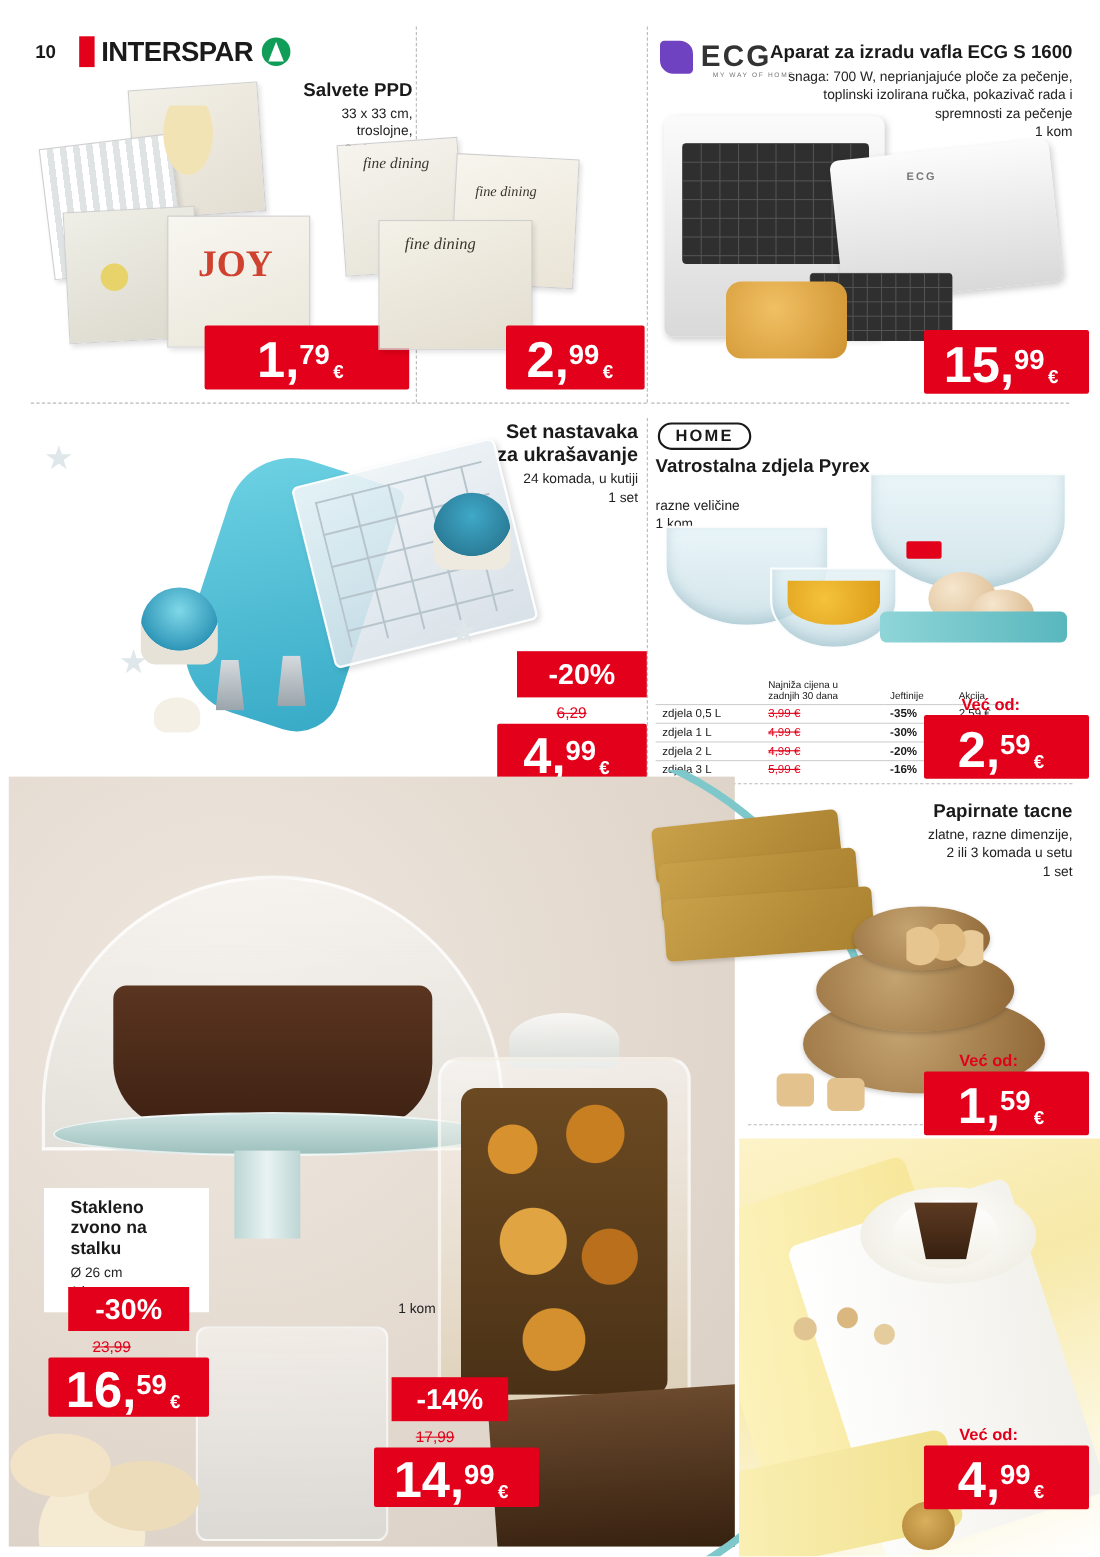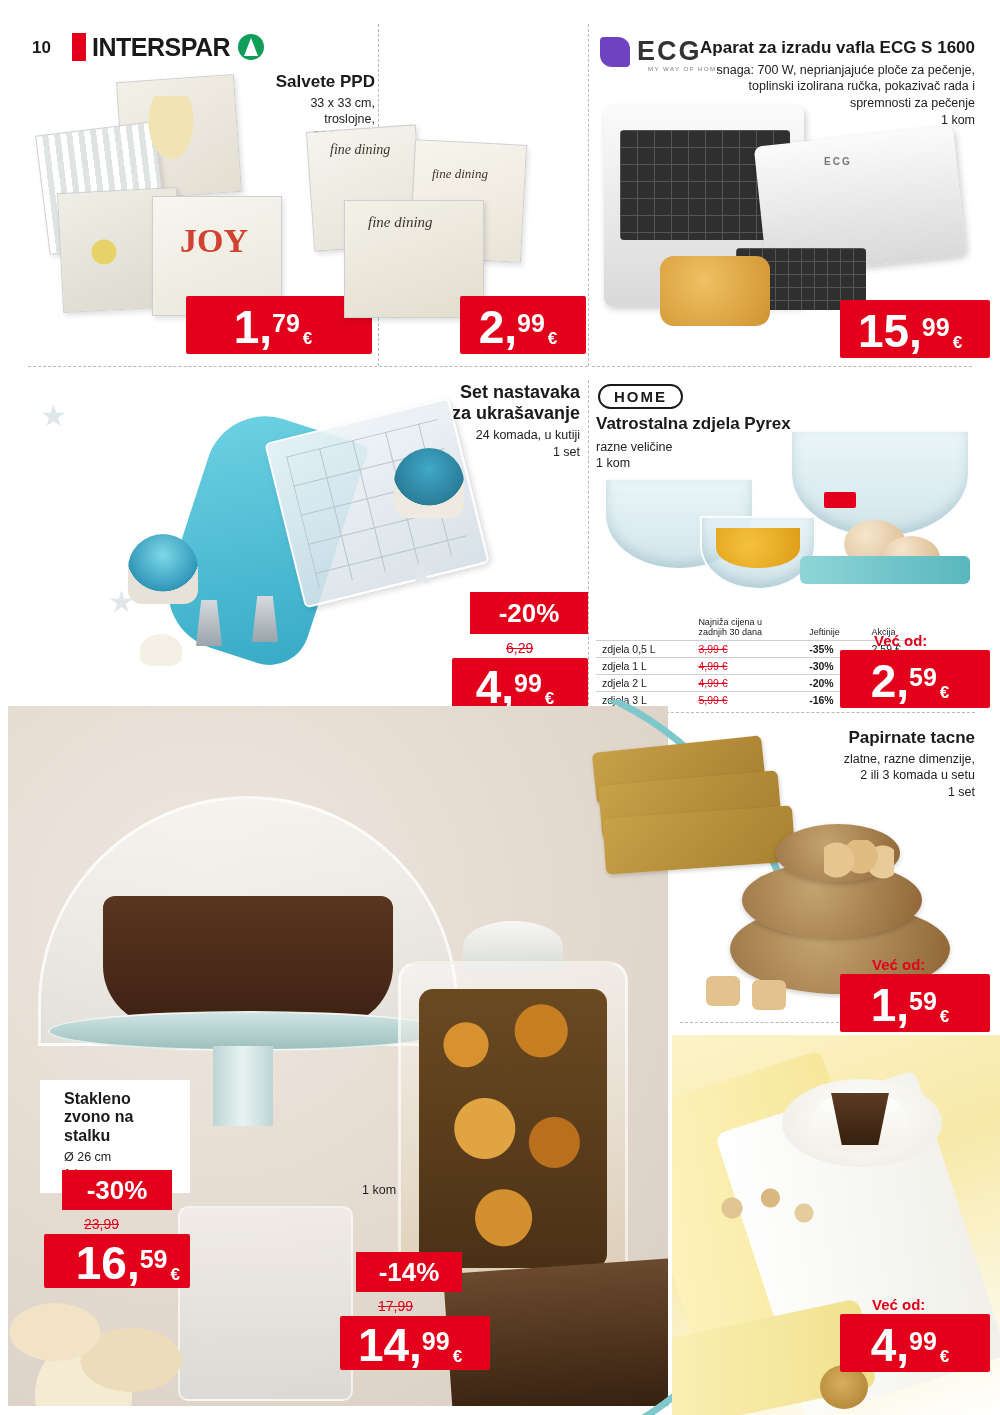--- a/index.html
+++ b/index.html
@@ -382,21 +382,21 @@
   <div class="pricetag" style="left:452px; top:658px; width:136px; height:54px; padding:0 10px 4px 0;">
     <span class="int">4</span>
     <span class="comma">,</span>
     <span class="dec">99</span>
     <span class="cur">€</span>
   </div>
 
   <div class="pyrex" style="left:598px; top:384px;">HOME</div>
   <div style="position:absolute; left:596px; top:414px; width:380px;">
     <div class="ttl">Vatrostalna zdjela Pyrex</div>
-    <div class="sub" style="white-space:pre-line; margin-top:5px;">razne veličine
+    <div class="sub" style="white-space:pre-line; margin-top:18px;">razne veličine
 1 kom</div>
   </div>
 
   <div>
     <div class="bowl" style="left:604px; top:478px; width:150px; height:92px;"></div>
     <div class="bowl" style="left:790px; top:430px; width:180px; height:108px;"></div>
     <div class="bowl" style="left:700px; top:516px; width:116px; height:74px;"></div>
     <div style="position:absolute; left:716px; top:528px; width:84px; height:40px; border-radius:0 0 50% 50%;
          background:radial-gradient(circle at 40% 40%, #f4c23c, #dd9b16);"></div>
     <div style="position:absolute; left:844px; top:520px; width:62px; height:48px; border-radius:50%;
@@ -502,21 +502,21 @@
 
   <div class="label-box" style="left:40px; top:1080px; width:150px;padding-left:24px;">
     <div class="ttl" style="white-space:pre-line; font-size:16px;">Stakleno
 zvono na
 stalku</div>
     <div class="sub" style="white-space:pre-line; margin-top:4px;">Ø 26 cm
 1 kom</div>
   </div>
   <div class="discount-badge" style="left:62px; top:1170px; width:110px; height:40px;">-30%</div>
   <div class="oldprice" style="left:84px; top:1216px;">23,99</div>
-  <div class="pricetag" style="left:44px; top:1234px; width:146px; height:54px; padding:0 10px 4px 0;justify-content:flex-end;">
+  <div class="pricetag" style="left:44px; top:1234px; width:146px; height:54px; padding:0 10px 4px 0;">
     <span class="int">16</span>
     <span class="comma">,</span>
     <span class="dec">59</span>
     <span class="cur">€</span>
   </div>
 
   <div class="label-box" style="left:348px; top:1168px; width:160px; background:transparent;">
     <div class="sub" style="white-space:pre-line; margin-top:4px;">1 kom</div>
   </div>
   <div class="discount-badge" style="left:356px; top:1252px; width:106px; height:40px;">-14%</div>

